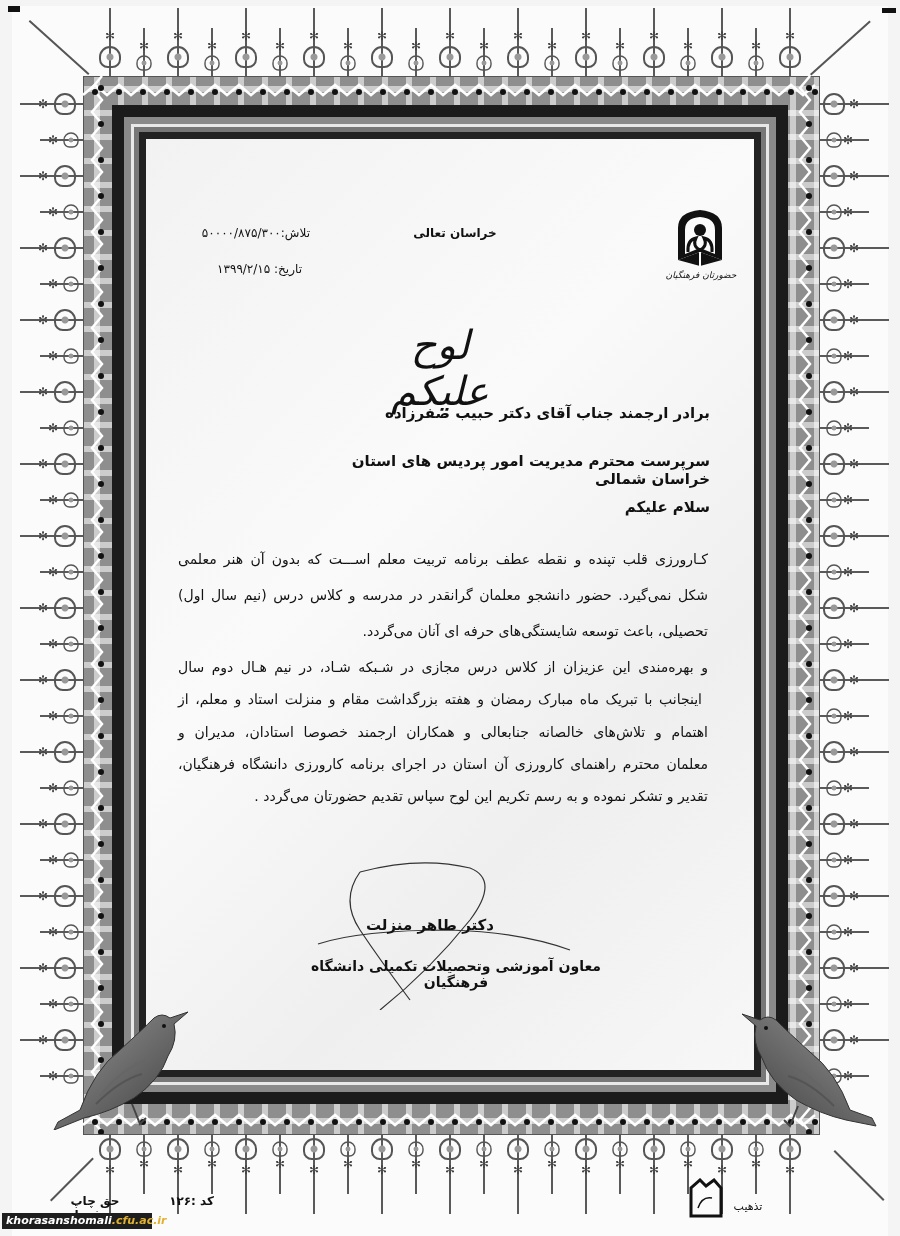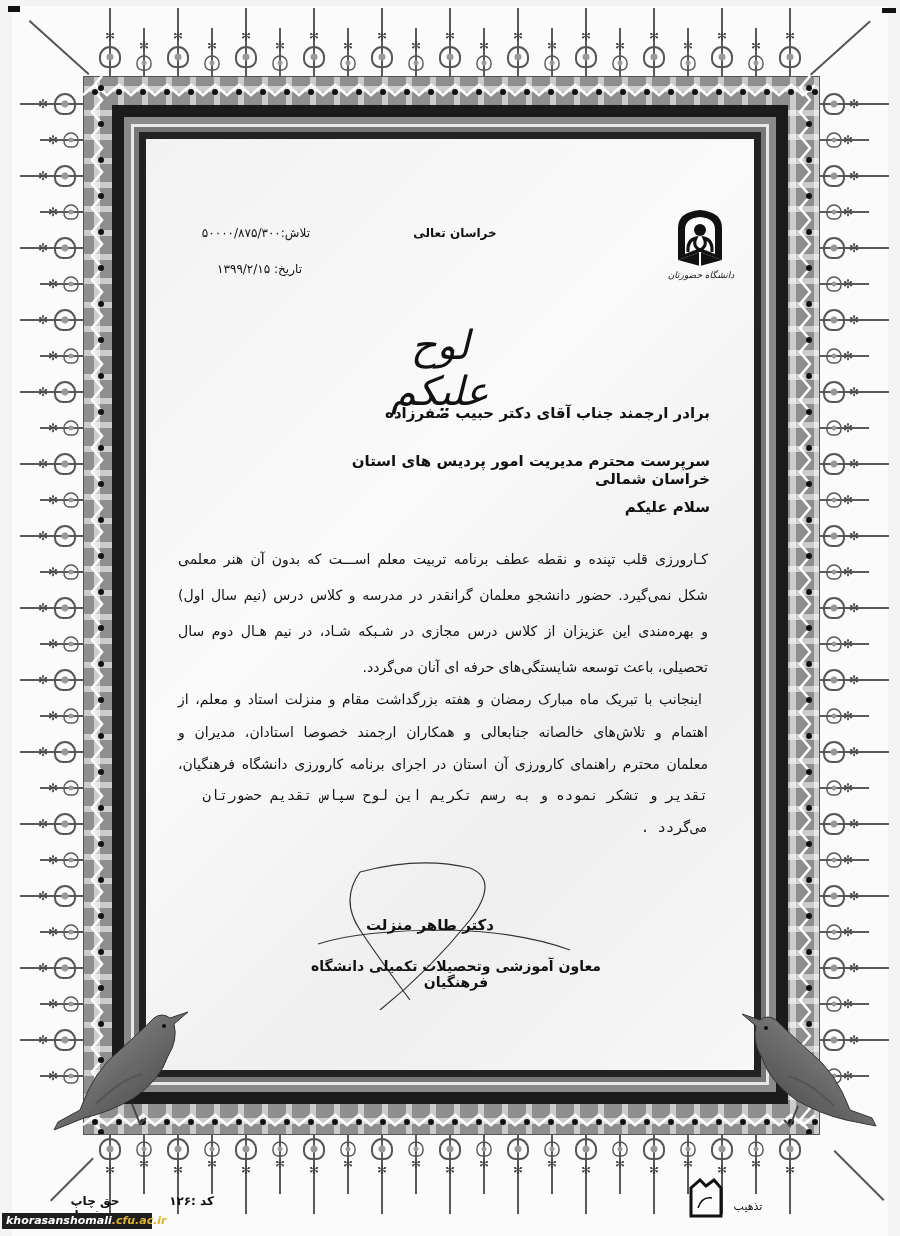--- a/index.html
+++ b/index.html
@@ -681,48 +681,48 @@
 <div class="paper"></div>
 
 <svg class="logo" viewBox="0 0 60 78">
   <path d="M8 52 V20 Q8 4 30 2 Q52 4 52 20 V52 L30 44 Z" fill="#111"></path>
   <path d="M15 46 V22 Q15 10 30 9 Q45 10 45 22 V46 L30 40 Z" fill="#fbfbfb"></path>
   <circle cx="30" cy="22" r="6" fill="#111"></circle>
   <path d="M18 44 Q17 32 26 30 Q22 38 30 42 Q38 38 34 30 Q43 32 42 44" fill="none" stroke="#111" stroke-width="3"></path>
   <path d="M8 52 L30 44 L52 52 L30 58 Z" fill="#111"></path>
   <line x1="30" y1="44" x2="30" y2="60" stroke="#fbfbfb" stroke-width="2"></line>
 </svg>
-<div class="txt rtl" style="left:662px;top:270px;width:78px;text-align:center;font-size:9px;font-style:italic;">دانشگاه حضورتان</div>
+<div class="txt rtl" style="left:662px;top:270px;width:78px;text-align:center;font-size:9px;font-style:italic;">حضورتان فرهنگیان</div>
 
 <div class="txt rtl bold" style="left:400px;top:226px;width:110px;text-align:center;font-size:12px;">خراسان تعالی</div>
 <div class="txt rtl" style="left:170px;top:226px;width:140px;text-align:right;font-size:12px;">
   <span>تلاش:</span><span>۵۰۰۰۰/۸۷۵/۳۰۰</span>
 </div>
 <div class="txt rtl" style="left:170px;top:262px;width:132px;text-align:right;font-size:12px;">
   <span>تاریخ:</span> <span>۱۳۹۹/۲/۱۵</span>
 </div>
 
 <div class="txt rtl" style="left:360px;top:322px;width:160px;text-align:center;font-size:40px;font-family:'DejaVu Serif',serif;font-style:italic;">لوح علیکم</div>
 
 <div class="txt rtl bold" style="left:300px;top:404px;width:410px;text-align:right;font-size:15px;">برادر ارجمند جناب آقای دکتر حبیب صفرزاده</div>
 <div class="txt rtl bold" style="left:300px;top:452px;width:410px;text-align:right;font-size:15px;">سرپرست محترم مدیریت امور پردیس های استان خراسان شمالی</div>
 <div class="txt rtl bold" style="left:520px;top:498px;width:190px;text-align:right;font-size:15px;">سلام علیکم</div>
 
 <div class="txt rtl" style="left:178px;top:541px;width:530px;font-size:14px;line-height:36px;">
   <div style="text-align:justify;text-align-last:justify;">کـارورزی قلب تپنده و نقطه عطف برنامه تربیت معلم اســـت که بدون آن هنر معلمی</div>
   <div style="text-align:justify;text-align-last:justify;">شکل نمی‌گیرد. حضور دانشجو معلمان گرانقدر در مدرسه و کلاس درس (نیم سال اول)</div>
+  <div style="text-align:right;">تحصیلی، باعث توسعه شایستگی‌های حرفه ای آنان می‌گردد.</div>
   <div style="text-align:justify;text-align-last:justify;">و بهره‌مندی این عزیزان از کلاس درس مجازی در شـبکه شـاد، در نیم هـال دوم سال</div>
-  <div style="text-align:right;">تحصیلی، باعث توسعه شایستگی‌های حرفه ای آنان می‌گردد.</div>
 </div>
 
 <div class="txt rtl" style="left:178px;top:684px;width:530px;font-size:14px;line-height:32px;">
   <div style="text-align:justify;text-align-last:justify;padding-right:6px;font-family:Liberation Serif, serif;">اینجانب با تبریک ماه مبارک رمضان و هفته بزرگداشت مقام و منزلت استاد و معلم، از</div>
   <div style="text-align:justify;text-align-last:justify;">اهتمام و تلاش‌های خالصانه جنابعالی و همکاران ارجمند خصوصا استادان، مدیران و</div>
   <div style="text-align:justify;text-align-last:justify;">معلمان محترم راهنمای کارورزی آن استان در اجرای برنامه کارورزی دانشگاه فرهنگیان،</div>
-  <div style="text-align:right;font-family:Liberation Mono, monospace;">تقدیر و تشکر نموده و به رسم تکریم این لوح سپاس تقدیم حضورتان می‌گردد .</div>
+  <div style="text-align:right;">تقدیر و تشکر نموده و به رسم تکریم این لوح سپاس تقدیم حضورتان می‌گردد .</div>
 </div>
 
 <svg class="sig" style="left:300px;top:860px" width="300" height="150">
   <path d="M60 12 Q120 -4 170 8 Q200 20 170 60 Q130 110 80 150" fill="none" stroke="#333" stroke-width="1.2"></path>
   <path d="M60 12 Q40 40 60 70 Q80 100 110 140" fill="none" stroke="#333" stroke-width="1.2"></path>
   <path d="M18 84 Q60 70 150 70 Q220 72 270 90" fill="none" stroke="#333" stroke-width="1.2"></path>
 </svg>
 
 <div class="txt rtl bold" style="left:350px;top:916px;width:160px;text-align:center;font-size:15px;">دکتر طاهر منزلت</div>
 <div class="txt rtl bold" style="left:286px;top:958px;width:340px;text-align:center;font-size:14px;">معاون آموزشی وتحصیلات تکمیلی  دانشگاه فرهنگیان</div>

